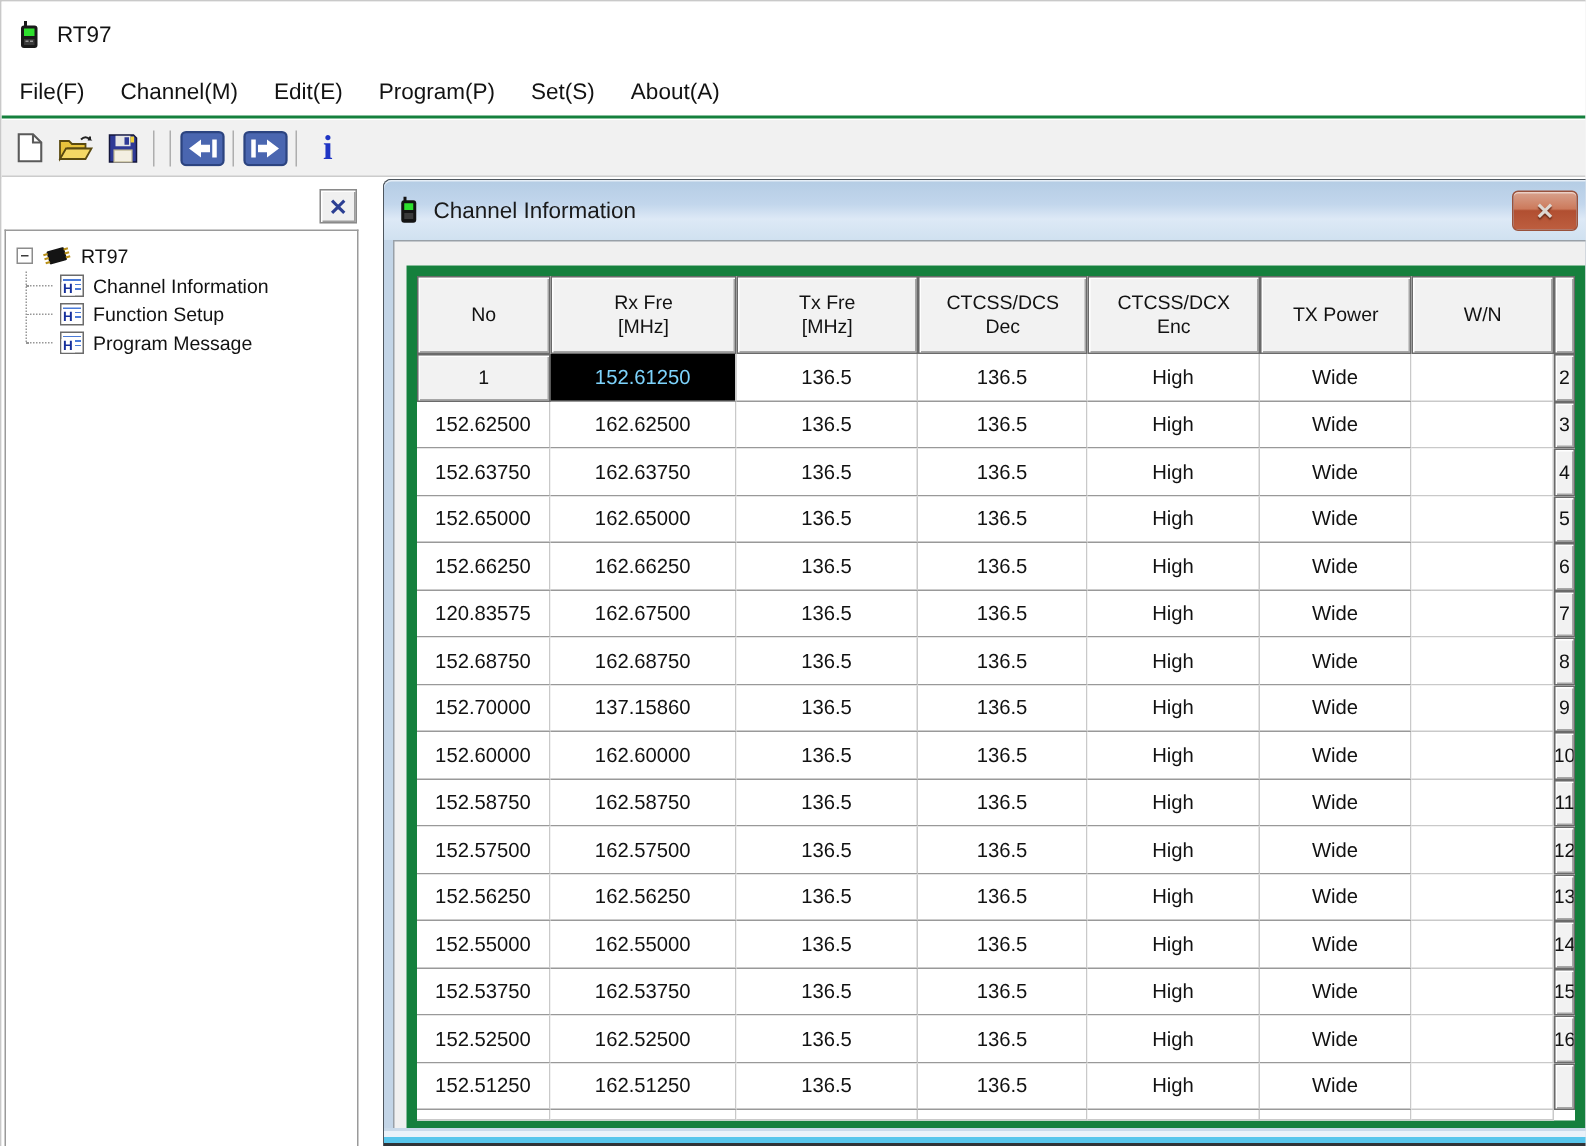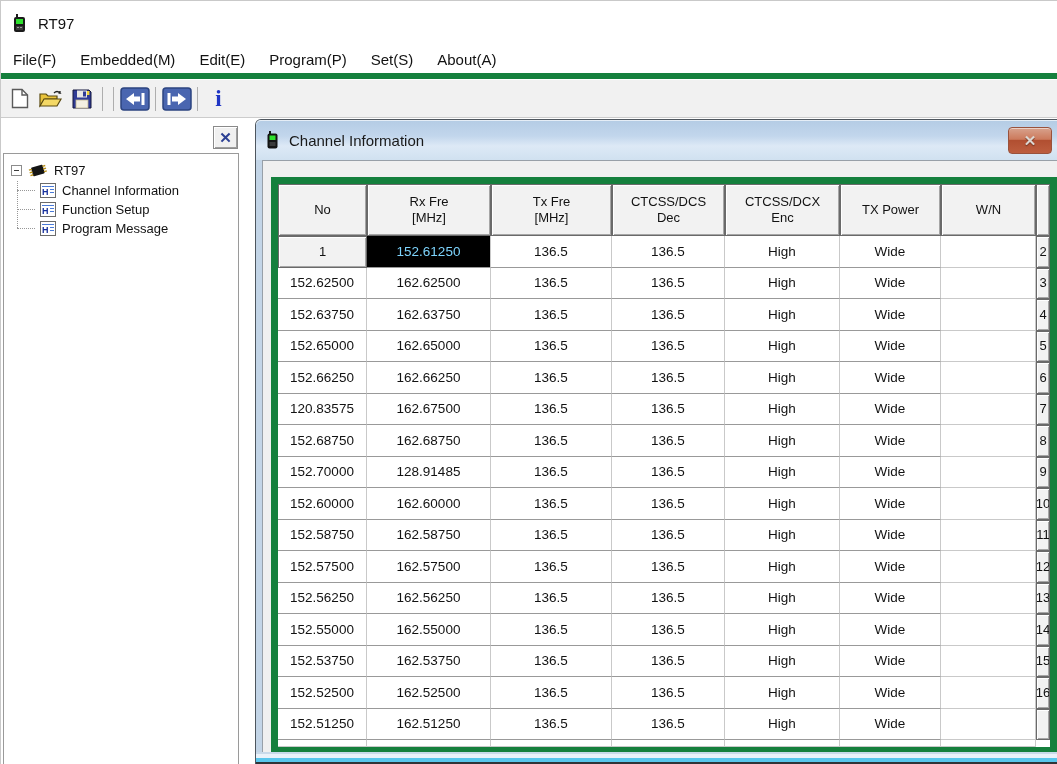--- a/index.html
+++ b/index.html
@@ -7,21 +7,21 @@
   #screen { position:relative; width:1057px; height:764px; background:#ffffff; overflow:hidden;
             color:#121212; border-top:1px solid #c9c9c9; border-left:1px solid #c9c9c9; }
 
   
   .app-titlebar { position:absolute; left:0; top:0; width:100%; height:44px;
                   display:flex; align-items:center; gap:9px; padding-left:11px; background:#fff; }
   .app-title { font-size:15px; }
 
   
   .menubar { position:absolute; left:0; top:44px; width:100%; height:34px; background:#fff;
-             border-bottom:6px solid #15803d; display:flex; align-items:center; padding-left:0; }
+             border-bottom:2px solid #15803d; display:flex; align-items:center; padding-left:0; }
   .menu-item { padding:5px 12px; font-size:15px; cursor:default; }
 
   
   .toolbar { position:absolute; left:0; top:79px; width:100%; height:38px; background:#f1f1f1;
              border-bottom:1px solid #cccccc; display:flex; align-items:center; padding-left:3px; }
   .tbtn { width:31px; height:30px; display:flex; align-items:center; justify-content:center; }
   .tsep { width:1px; height:24px; background:#aeaeae; margin:0 5px; }
   .info-glyph { font-family:"Liberation Serif", serif; font-weight:bold; font-size:23px; color:#1f35c4; line-height:1; }
 
   
@@ -92,21 +92,21 @@
         <rect x="4" y="12" width="7" height="4" fill="#3a3a3a"></rect>
         <rect x="5" y="13" width="2" height="1" fill="#9a9a9a"></rect>
           <rect x="8" y="13" width="2" height="1" fill="#9a9a9a"></rect>
       </svg>
     </span>
     <span class="app-title">RT97</span>
   </div>
 
   <div class="menubar">
     <span class="menu-item">File(F)</span>
-    <span class="menu-item">Embedded(M)</span>
+    <span class="menu-item">Channel(M)</span>
     <span class="menu-item">Edit(E)</span>
     <span class="menu-item">Program(P)</span>
     <span class="menu-item">Set(S)</span>
     <span class="menu-item">About(A)</span>
   </div>
 
   <div class="toolbar">
     <span class="tbtn">
       <span>
         <svg width="18" height="21" viewBox="0 0 18 21">
@@ -305,21 +305,21 @@
           <div class="hcell">7</div>
           <div class="dcell">152.68750</div>
           <div class="dcell">162.68750</div>
           <div class="dcell">136.5</div>
           <div class="dcell">136.5</div>
           <div class="dcell">High</div>
           <div class="dcell">Wide</div>
           <div class="dcell pad"></div>
           <div class="hcell">8</div>
           <div class="dcell">152.70000</div>
-          <div class="dcell">128.91485</div>
+          <div class="dcell">137.15860</div>
           <div class="dcell">136.5</div>
           <div class="dcell">136.5</div>
           <div class="dcell">High</div>
           <div class="dcell">Wide</div>
           <div class="dcell pad"></div>
           <div class="hcell">9</div>
           <div class="dcell">152.60000</div>
           <div class="dcell">162.60000</div>
           <div class="dcell">136.5</div>
           <div class="dcell">136.5</div>

